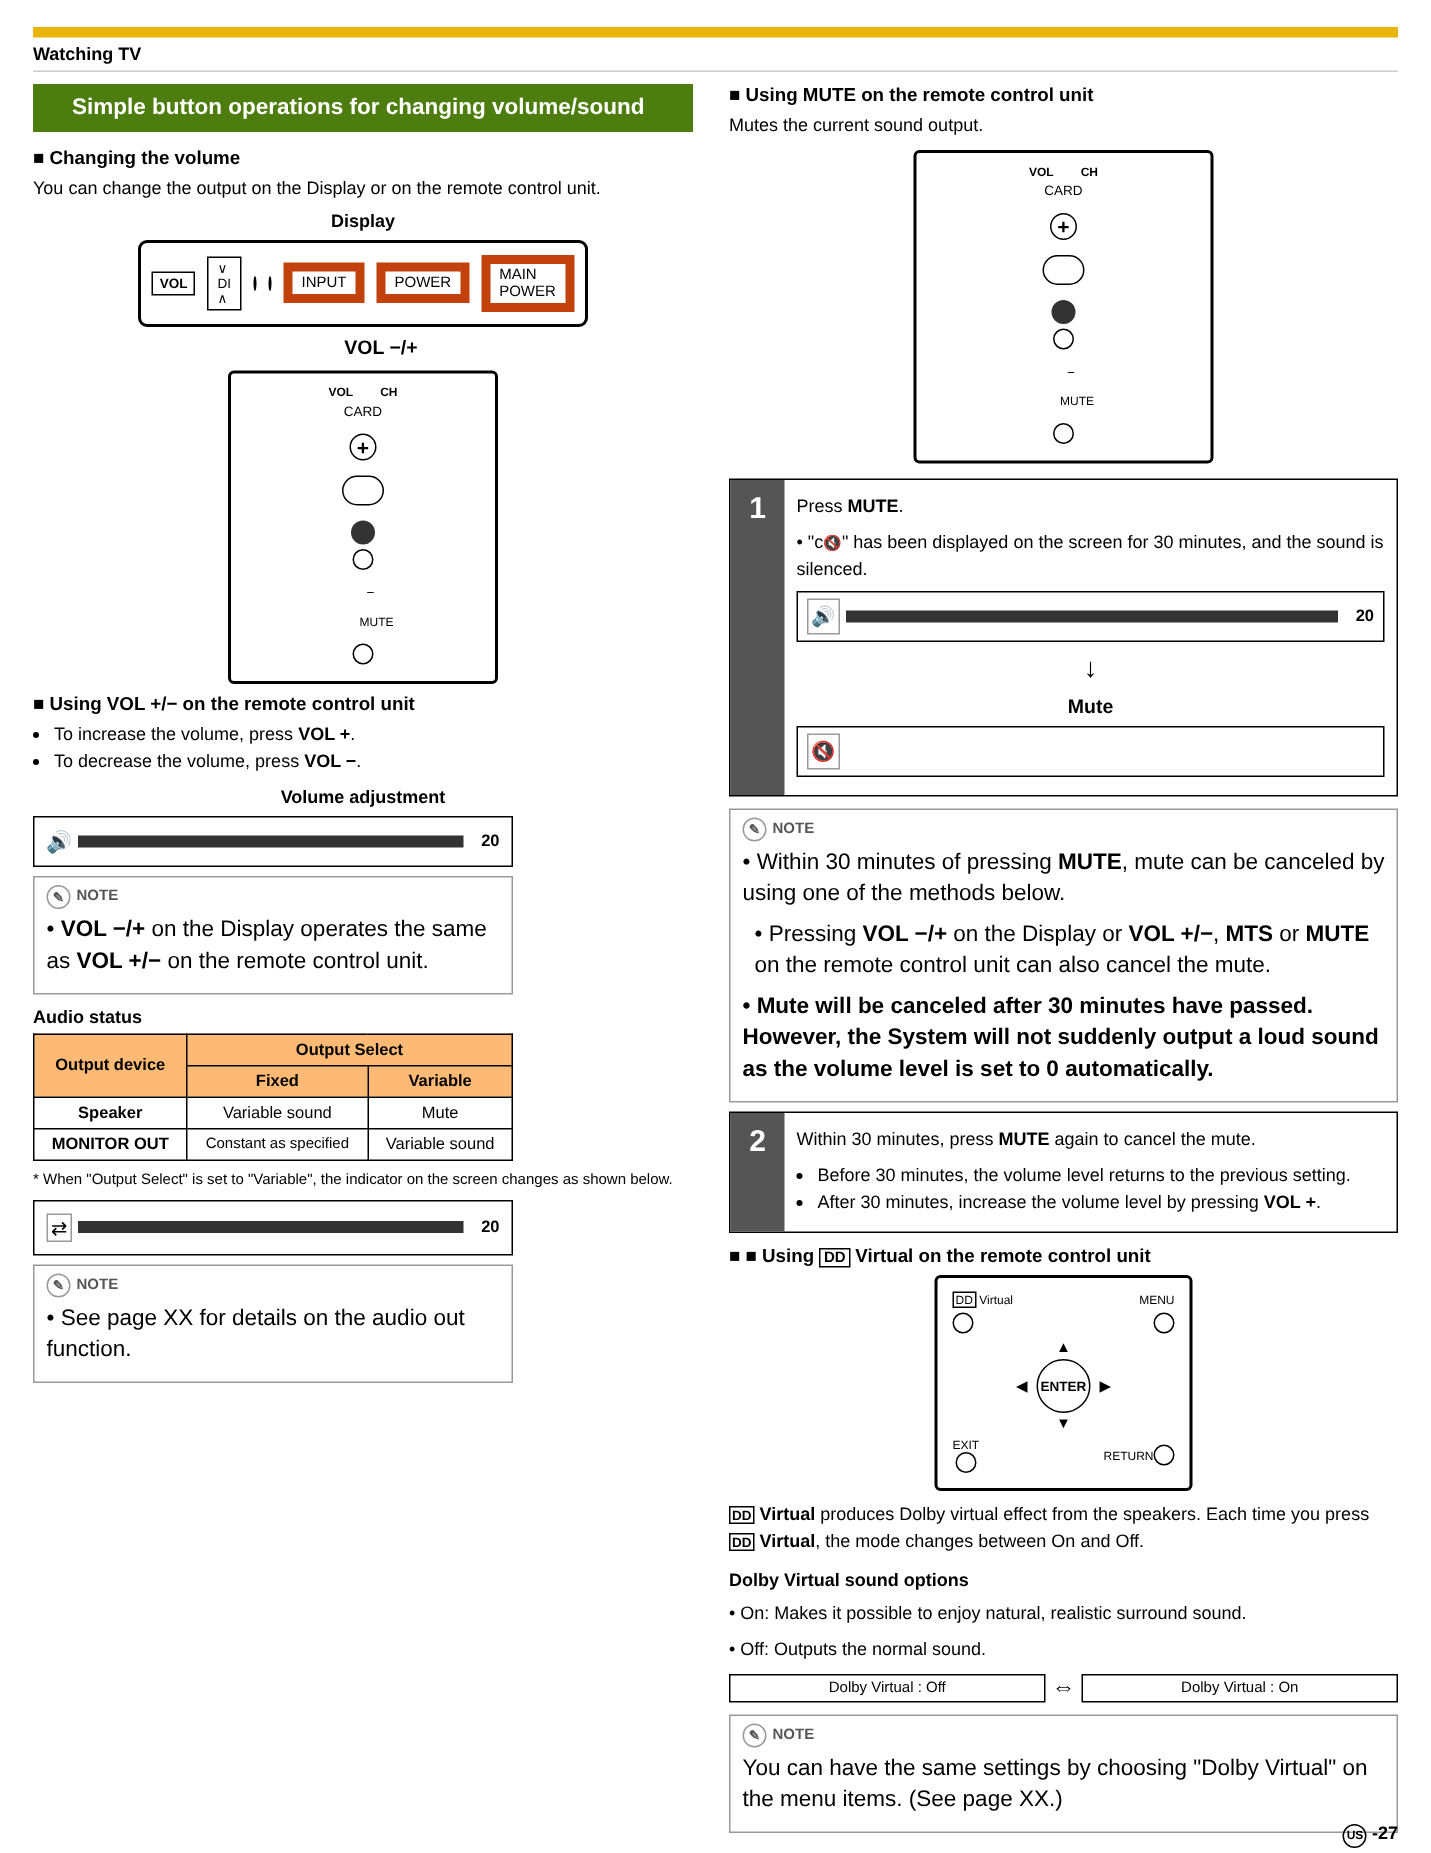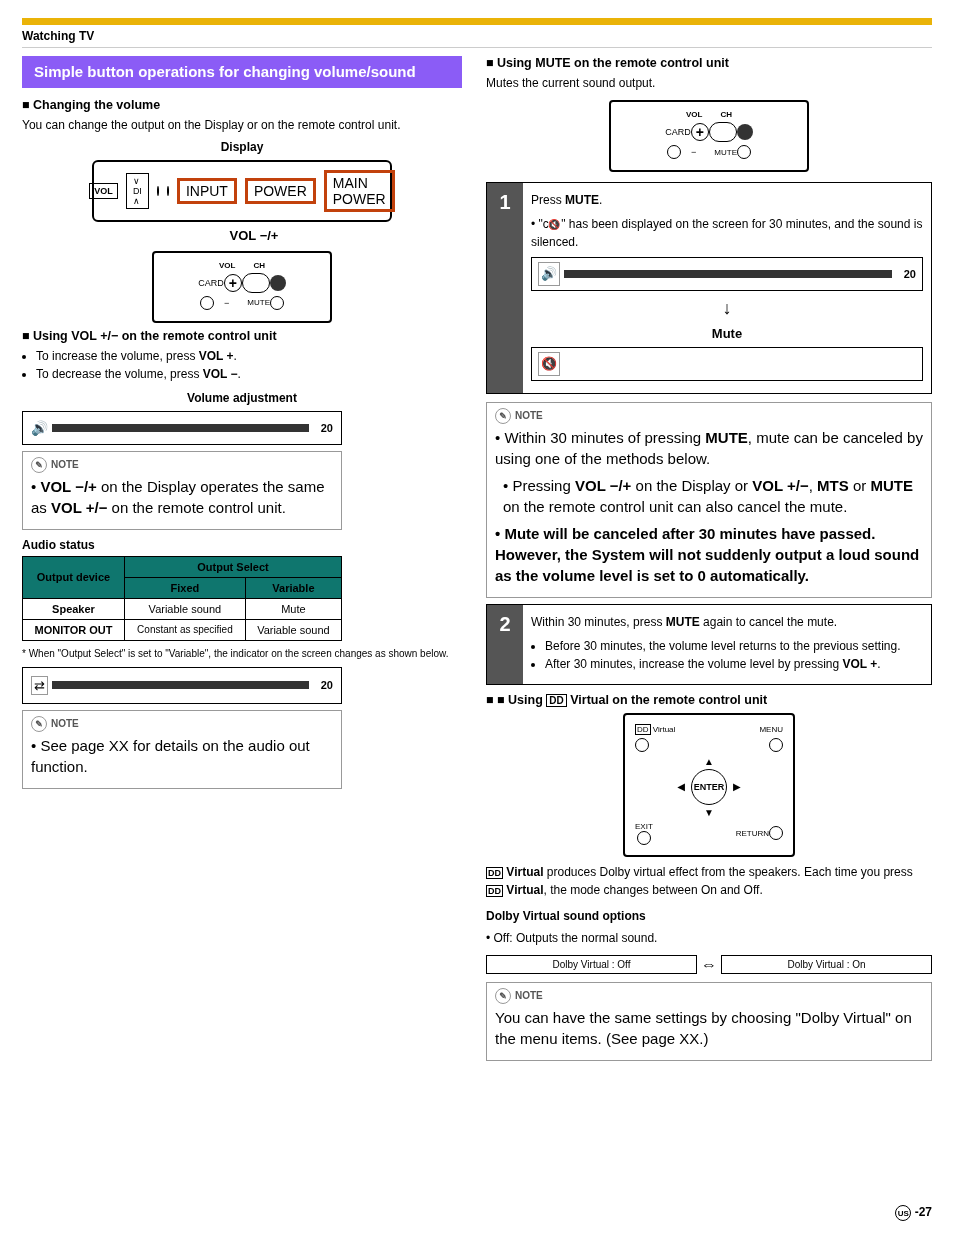--- a/index.html
+++ b/index.html
@@ -34,25 +34,25 @@
     }
     .left-col {
       width: 440px;
       flex-shrink: 0;
     }
     .right-col {
       flex: 1;
     }
     
     .section-header-box {
-      background: #8b5cf6;
+      background: #4d7c0f;
       color: #fff;
       font-size: 15px;
       font-weight: bold;
-      padding: 6px 12px;
+      padding: 6px 26px;
       margin-bottom: 10px;
       line-height: 1.3;
     }
     .subsection-title {
       font-weight: bold;
       font-size: 12.5px;
       margin-bottom: 4px;
     }
     .subsection-title::before {
       content: "■ ";
@@ -94,23 +94,23 @@
       padding: 2px 6px;
       font-size: 9px;
     }
     .display-circle { 
       width: 10px; height: 10px; 
       border-radius: 50%; 
       border: 1px solid #000;
       display: inline-block;
     }
     .display-rect {
-      border: 3px solid #c2410c;
+      border: 6px solid #c2410c;
       padding: 2px 6px;
-      font-size: 14px;
+      font-size: 10px;
     }
     .vol-label {
       font-weight: bold;
       font-size: 13px;
       text-align: center;
       margin: 4px 0 8px 24px;
     }
     
     .remote-diagram {
       border: 2px solid #000;
@@ -204,21 +204,21 @@
       border-collapse: collapse;
       width: 320px;
       font-size: 11px;
     }
     table.audio-table th, table.audio-table td {
       border: 1.5px solid #000;
       padding: 4px 8px;
       text-align: center;
     }
     table.audio-table th {
-      background: #0f766e;
+      background: #fdba74;
     }
     table.audio-table td.output-device {
       font-weight: bold;
     }
     .footnote {
       font-size: 10px;
       margin: 6px 0;
       line-height: 1.4;
     }
     
@@ -367,22 +367,23 @@
       justify-content: center;
       font-size: 8px;
       width: 16px;
       height: 16px;
       font-weight: bold;
     }
     .remote-row {
       display: flex;
       align-items: center;
       justify-content: center;
-      gap: 0;
+      gap: 10px;
       margin: 3px 0;
+      flex-direction: column;
     }
     .vol-ch-labels {
       display: flex;
       justify-content: center;
       gap: 18px;
       font-size: 8px;
       font-weight: bold;
       margin-bottom: 1px;
     }
     .plus-btn {
@@ -622,20 +623,21 @@
           </div>
         </div>
       </div>
 
       <p style="font-size:12px;line-height:1.5;margin-bottom:8px;">
         <span style="font-size:9px;border:1px solid #000;padding:0 1px;font-weight:bold;">DD</span> <span class="bold">Virtual</span> produces Dolby virtual effect from the speakers. Each time you press <span style="font-size:9px;border:1px solid #000;padding:0 1px;font-weight:bold;">DD</span> <span class="bold">Virtual</span>, the mode changes between On and Off.
       </p>
 
       <p class="bold" style="margin-bottom:4px;">Dolby Virtual sound options</p>
       <div class="dolby-options">
+        <p>• On:   Makes it possible to enjoy natural, realistic surround sound.</p>
         <p>• Off:    Outputs the normal sound.</p>
       </div>
 
       <div class="dolby-bar-row">
         <div class="dolby-bar-box">Dolby Virtual : Off</div>
         <span class="dolby-arrow">⇔</span>
         <div class="dolby-bar-box">Dolby Virtual : On</div>
       </div>
 
       <div class="note-box-right">

